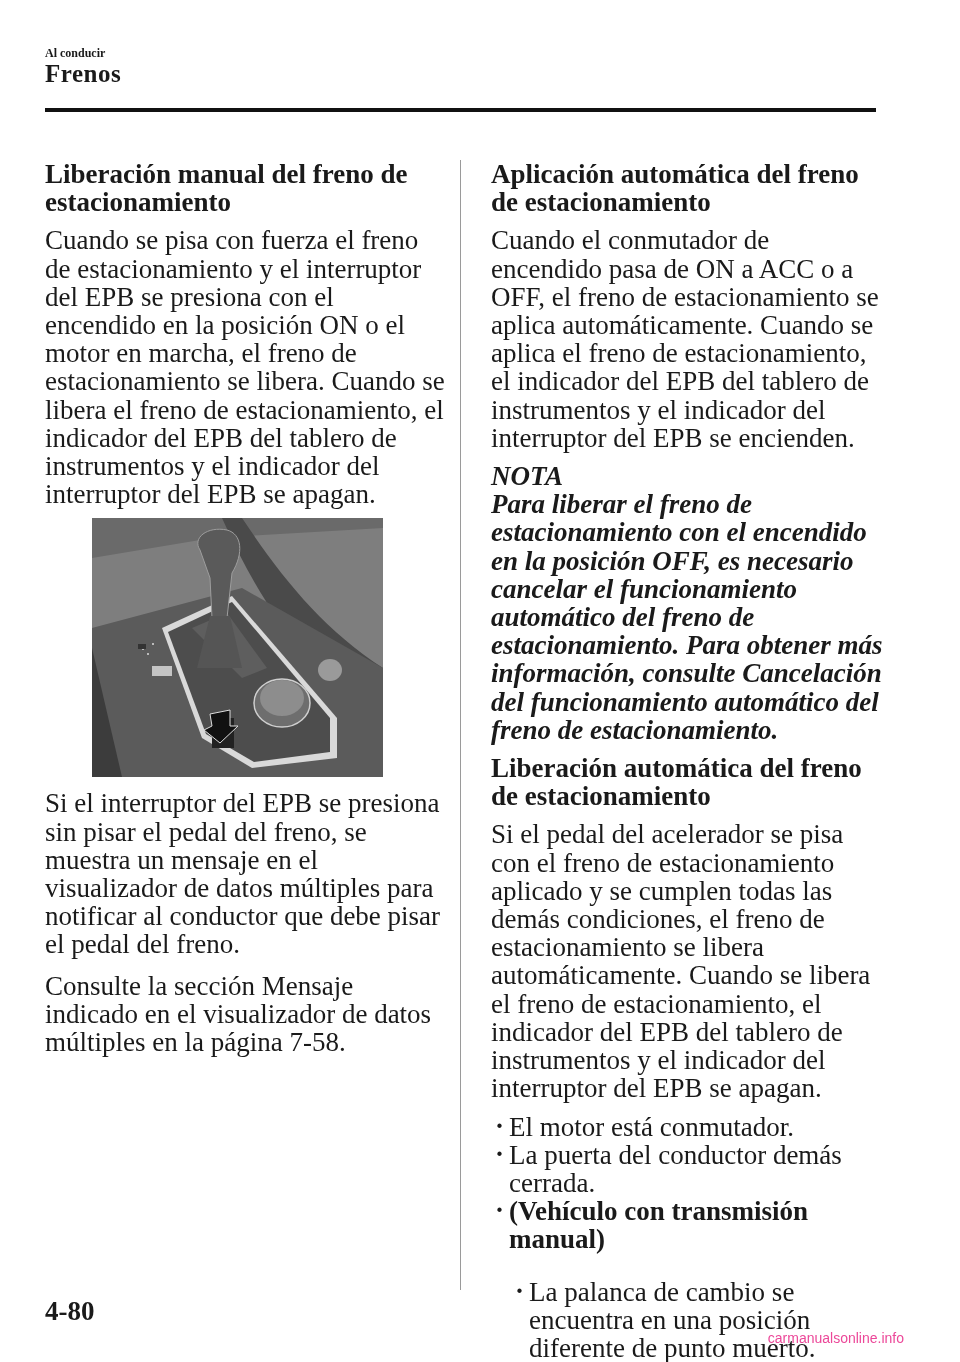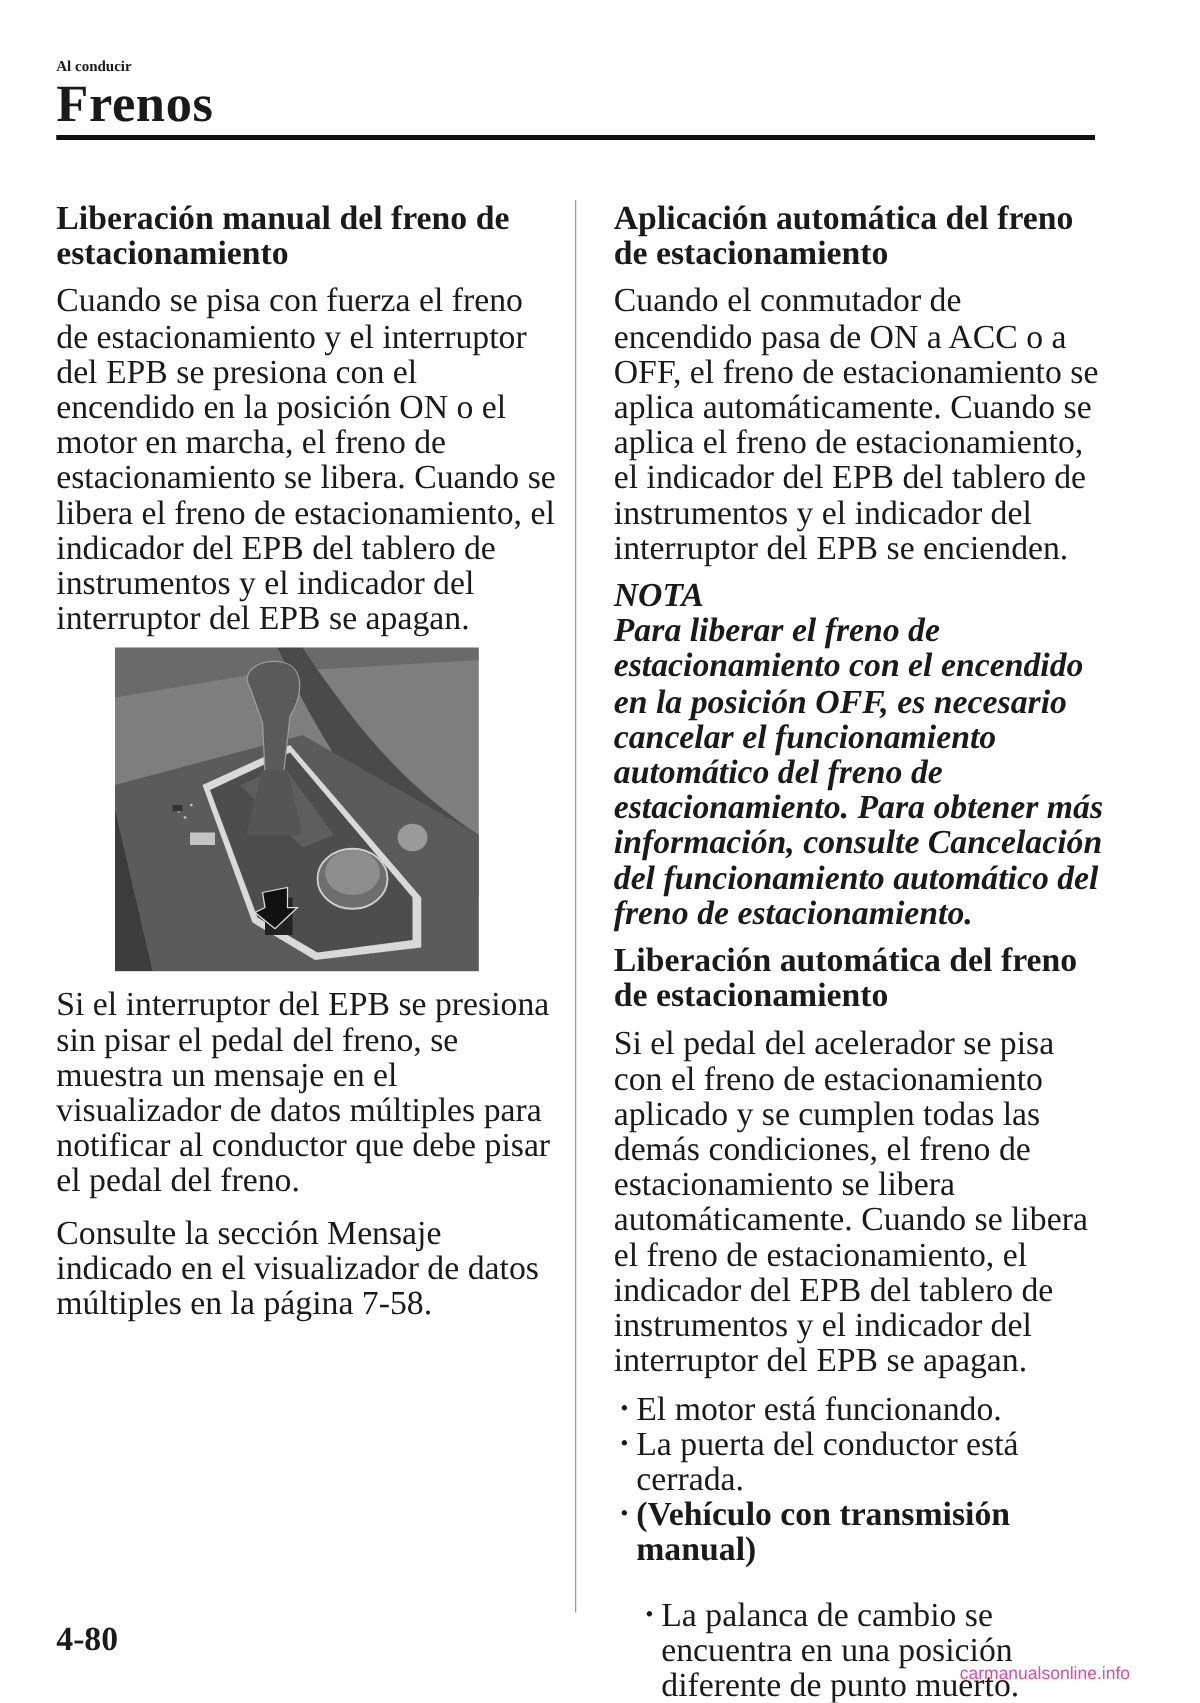--- a/index.html
+++ b/index.html
@@ -6,21 +6,21 @@
   body {
     width: 960px; height: 1362px; position: relative; overflow: hidden;
     font-family: "Liberation Serif", "DejaVu Serif", serif; color: #1a1a1a;
   }
   .section-label {
     position: absolute; left: 45px; top: 46px;
     font-weight: bold; font-size: 12px; margin: 0;
   }
   .page-title {
     position: absolute; left: 45px; top: 60px;
-    font-weight: bold; font-size: 42px; margin: 0; letter-spacing: 0.5px;
+    font-weight: bold; font-size: 25px; margin: 0; letter-spacing: 0.5px;
   }
   .header-rule {
     position: absolute; left: 45px; top: 108px; width: 831px; height: 4px;
     background: #111;
   }
   .col-divider {
     position: absolute; left: 460px; top: 160px; width: 1px; height: 1130px;
     background: #9a9a9a;
   }
   .col { position: absolute; top: 160px; font-size: 27px; line-height: 28.2px; }
@@ -107,22 +107,22 @@
 
   <div class="note">
     <span class="note-label">NOTA</span>
     <span class="note-text">Para liberar el freno de estacionamiento con el encendido en la posición OFF, es necesario cancelar el funcionamiento automático del freno de estacionamiento. Para obtener más información, consulte Cancelación del funcionamiento automático del freno de estacionamiento.</span>
   </div>
 
   <p class="subhead">Liberación automática del freno de estacionamiento</p>
   <p>Si el pedal del acelerador se pisa con el freno de estacionamiento aplicado y se cumplen todas las demás condiciones, el freno de estacionamiento se libera automáticamente. Cuando se libera el freno de estacionamiento, el indicador del EPB del tablero de instrumentos y el indicador del interruptor del EPB se apagan.</p>
 
   <ul class="bullets">
-    <li>El motor está funcionando.</li>
-    <li>La puerta del conductor está cerrada.</li>
+    <li>El motor está conmutador.</li>
+    <li>La puerta del conductor demás cerrada.</li>
     <li class="bold-item">(Vehículo con transmisión manual)</li>
   </ul>
   <ul class="bullets sub-bullets">
     <li>La palanca de cambio se encuentra en una posición diferente de punto muerto.</li>
   </ul>
 </div>
 
 <p class="page-number">4-80</p>
 <div class="watermark">carmanualsonline.info</div>
 

